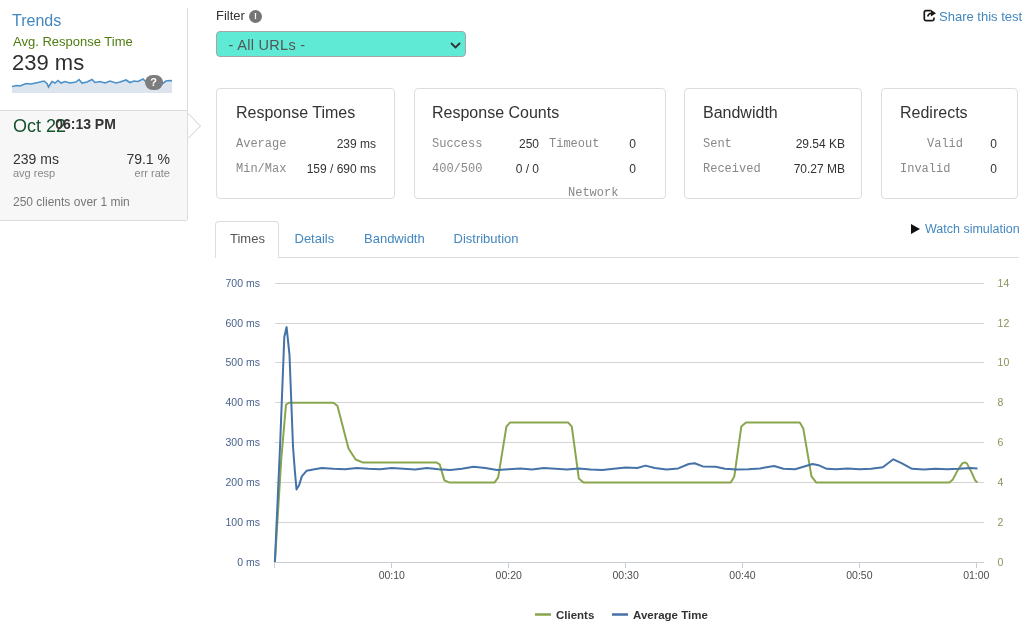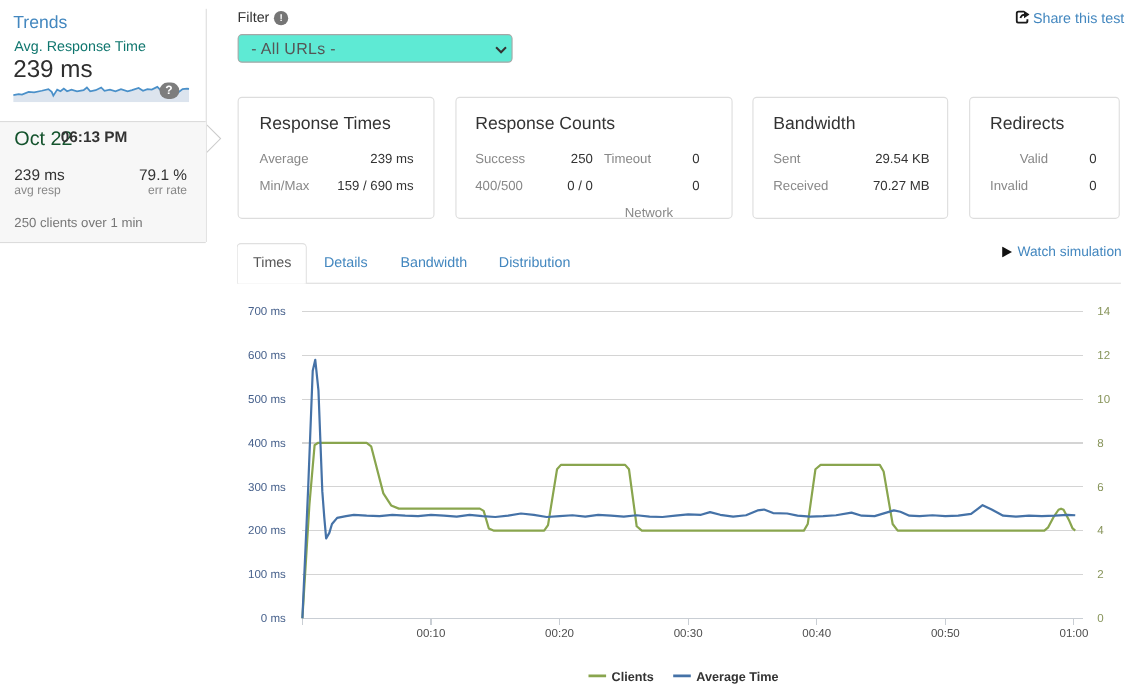--- a/index.html
+++ b/index.html
@@ -1,32 +1,32 @@
 <!DOCTYPE html>
 <html><head>
 <meta charset="utf-8">
 <style>
 html,body{margin:0;padding:0;}
 body{width:1034px;height:634px;position:relative;font-family:"Liberation Sans",sans-serif;background:#fff;overflow:hidden;}
 .abs{position:absolute;}
 .blue{color:#4387bf;}
 .card{position:absolute;top:88px;height:109px;background:#fff;border:1px solid #ddd;border-radius:4px;}
 .ct{position:absolute;top:104px;font-size:16px;color:#333;}
-.cl{position:absolute;font-size:12px;color:#888;}
+.cl{position:absolute;font-size:12px;color:#888;font-family:Liberation Mono, monospace;}
 .cv{position:absolute;font-size:12px;color:#333;text-align:right;}
 .r1{top:137px;}
 .r2{top:161.5px;text-align:right;}
 </style>
 </head>
 <body>
 
 <div class="abs" style="left:0;top:8px;width:187px;height:212px;border-right:1px solid #dcdcdc;"></div>
 
 <div class="abs" style="left:12px;top:12px;font-size:16px;color:#4387bf;">Trends</div>
-<div class="abs" style="left:13px;top:34px;font-size:13px;color:#0f766e;">Avg. Response Time</div>
+<div class="abs" style="left:13px;top:34px;font-size:13px;color:#4d7c0f;">Avg. Response Time</div>
 <div class="abs" style="left:12px;top:50px;font-size:22px;color:#2f2f2f;">239 ms</div>
 
 <svg class="abs" style="left:12px;top:74px;" width="160" height="19" viewBox="0 0 160 19">
   <path d="M0,12.5 L5,11.5 L8,12 L14,9.5 L19,10 L26,8.5 L32,7 L35,9.5 L36.5,13 L40,7.5 L43,9 L46,6.5 L49,9 L53,7.5 L58,9 L64,8 L67,5.5 L70,9 L75,8 L80,5.5 L83,8.5 L88,7.5 L93,9 L98,7 L104,9 L108,8 L114,6 L118,8.5 L122,7 L126,7.5 L131,5 L134,8 L138,12.5 L143,13 L150,10 L154,7 L158,6.5 L160,6.8 L160,19 L0,19 Z" fill="#dce4ee" stroke="none"></path>
   <path d="M0,12.5 L5,11.5 L8,12 L14,9.5 L19,10 L26,8.5 L32,7 L35,9.5 L36.5,13 L40,7.5 L43,9 L46,6.5 L49,9 L53,7.5 L58,9 L64,8 L67,5.5 L70,9 L75,8 L80,5.5 L83,8.5 L88,7.5 L93,9 L98,7 L104,9 L108,8 L114,6 L118,8.5 L122,7 L126,7.5 L131,5 L134,8 L138,12.5 L143,13 L150,10 L154,7 L158,6.5 L160,6.8" fill="none" stroke="#4a90c9" stroke-width="1.6"></path>
 </svg>
 <div class="abs" style="left:144.5px;top:75px;width:18px;height:15px;border-radius:7.5px;background:#7d7d7d;color:#fff;font-size:11px;font-weight:bold;text-align:center;line-height:15px;">?</div>
 
 <div class="abs" style="left:0;top:110px;width:187px;height:109px;background:#f7f7f7;border-top:1px solid #dcdcdc;border-bottom:1px solid #dcdcdc;"></div>
 <svg class="abs" style="left:188px;top:112.5px;" width="14" height="26" viewBox="0 0 14 26">

